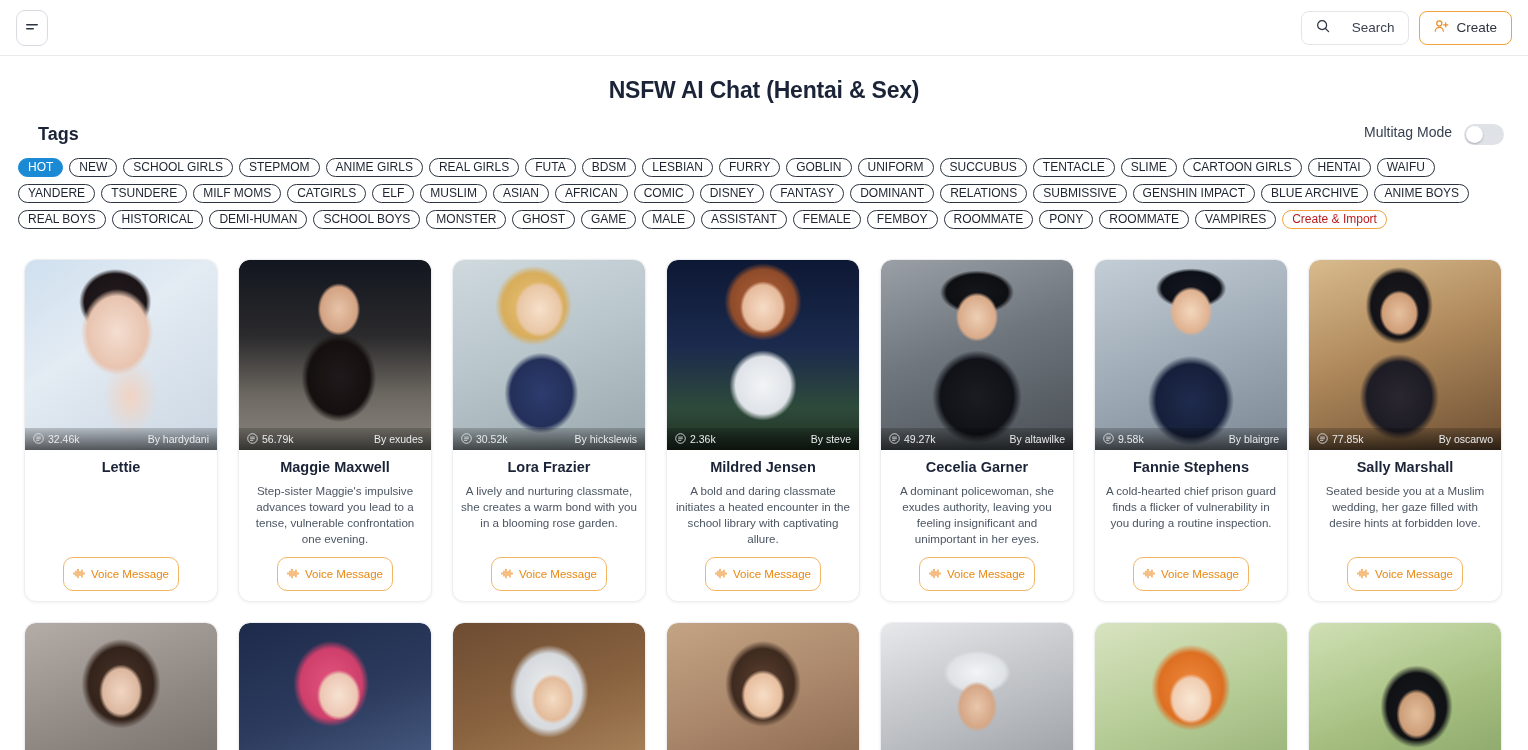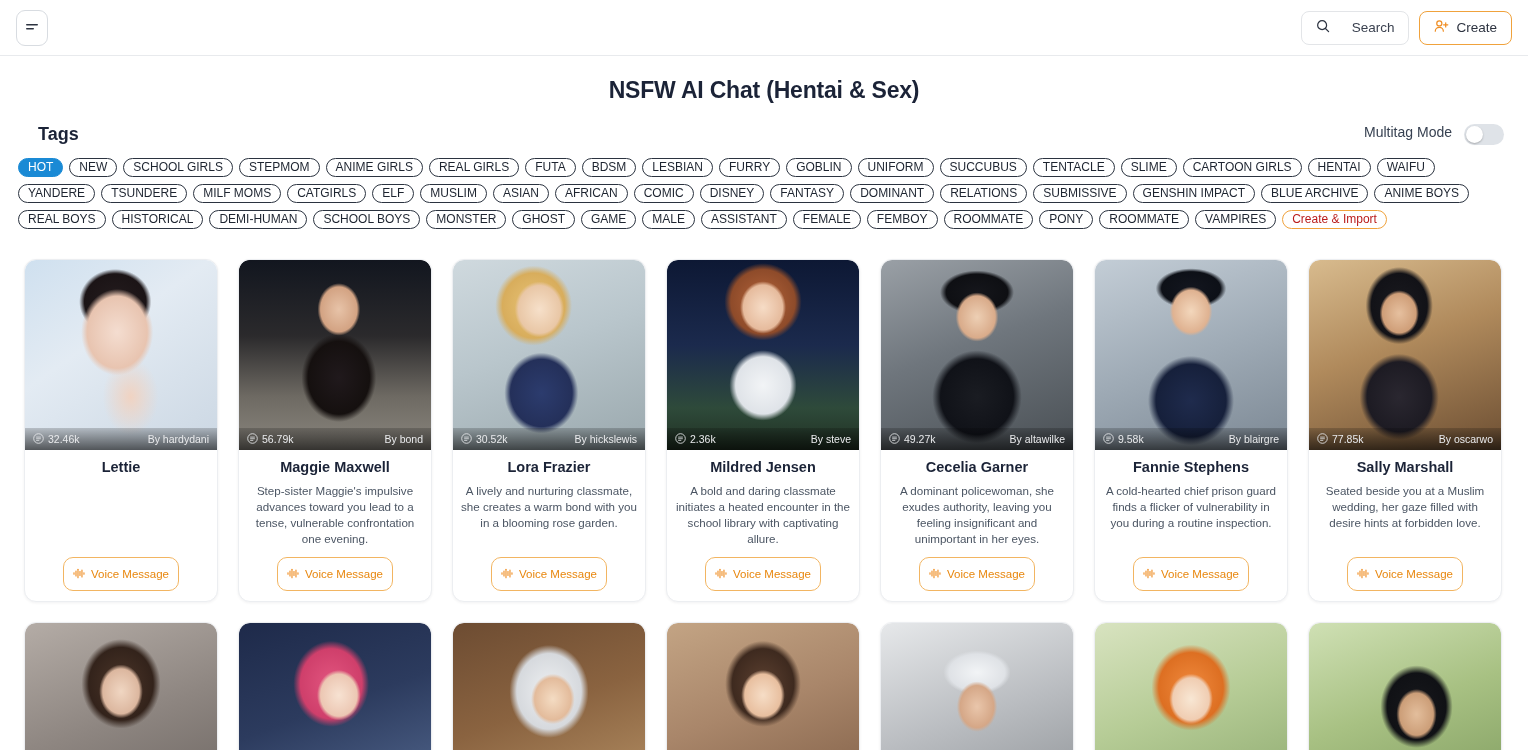--- a/index.html
+++ b/index.html
@@ -373,21 +373,21 @@
         <div class="card-meta">
           <span class="count">
             <span><svg width="11" height="11" viewBox="0 0 14 14" fill="none">
                 <circle cx="7" cy="7" r="6.1" stroke="#e6e8ea" stroke-width="1.1"></circle>
                 <line x1="4" y1="5.2" x2="10" y2="5.2" stroke="#e6e8ea" stroke-width="1"></line>
                 <line x1="4" y1="7.3" x2="10" y2="7.3" stroke="#e6e8ea" stroke-width="1"></line>
                 <line x1="4" y1="9.4" x2="8" y2="9.4" stroke="#e6e8ea" stroke-width="1"></line>
               </svg></span>
             <span>56.79k</span>
           </span>
-          <span class="author">By bond</span>
+          <span class="author">By exudes</span>
         </div>
       </div>
       <div class="card-body">
         <div class="card-name">Maggie Maxwell</div>
         <div class="card-desc">Step-sister Maggie's impulsive advances toward you lead to a tense, vulnerable confrontation one evening.</div>
         <div class="voice-btn"><span class="voice-pill">
             <span><svg width="13" height="11" viewBox="0 0 15 12" fill="none">
                 <rect x="0.5" y="4.5" width="1.3" height="3" rx="0.6" fill="#ef8d22"></rect>
                 <rect x="2.8" y="2.5" width="1.3" height="7" rx="0.6" fill="#ef8d22"></rect>
                 <rect x="5.1" y="0.5" width="1.3" height="11" rx="0.6" fill="#ef8d22"></rect>

